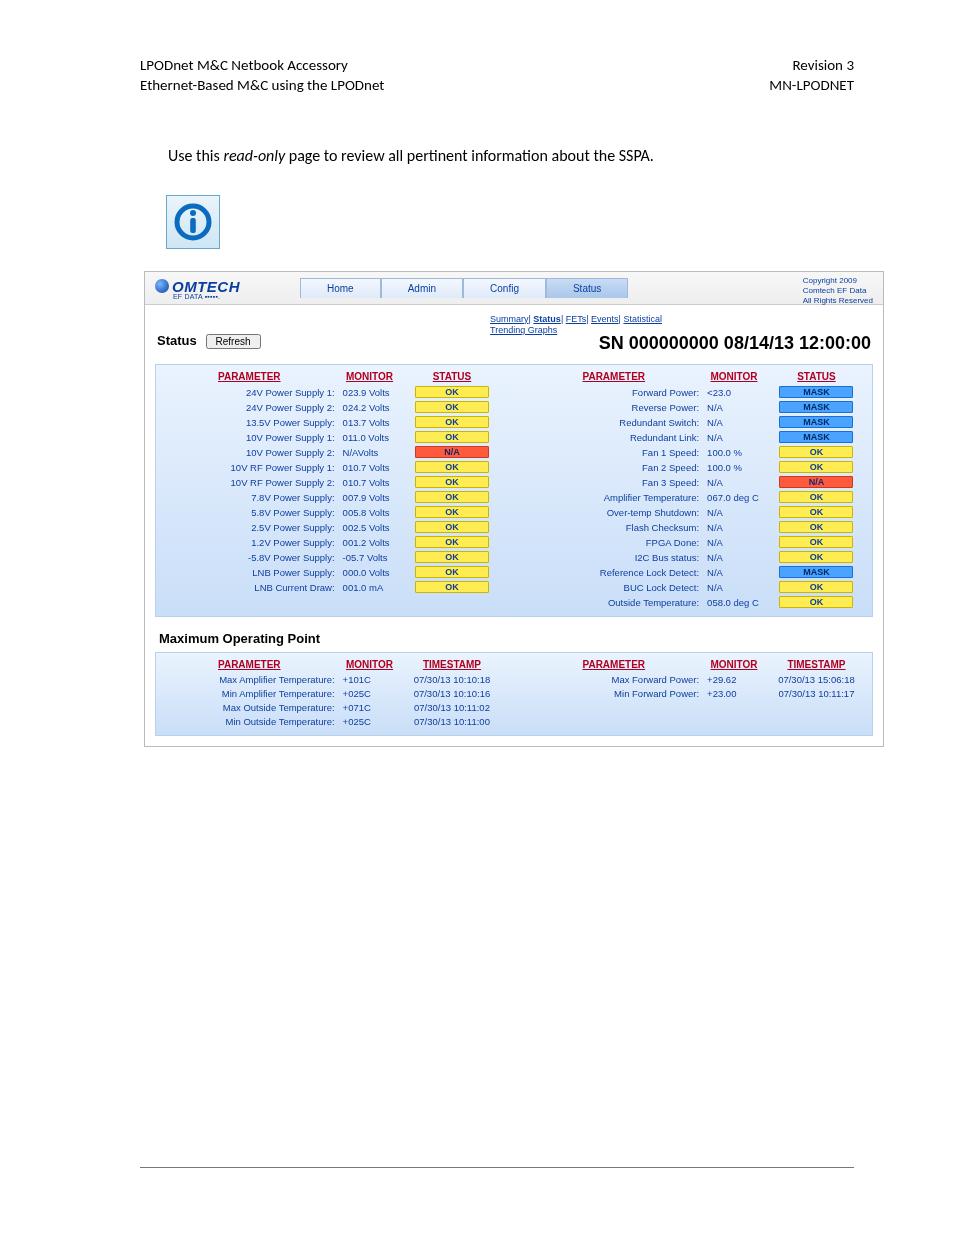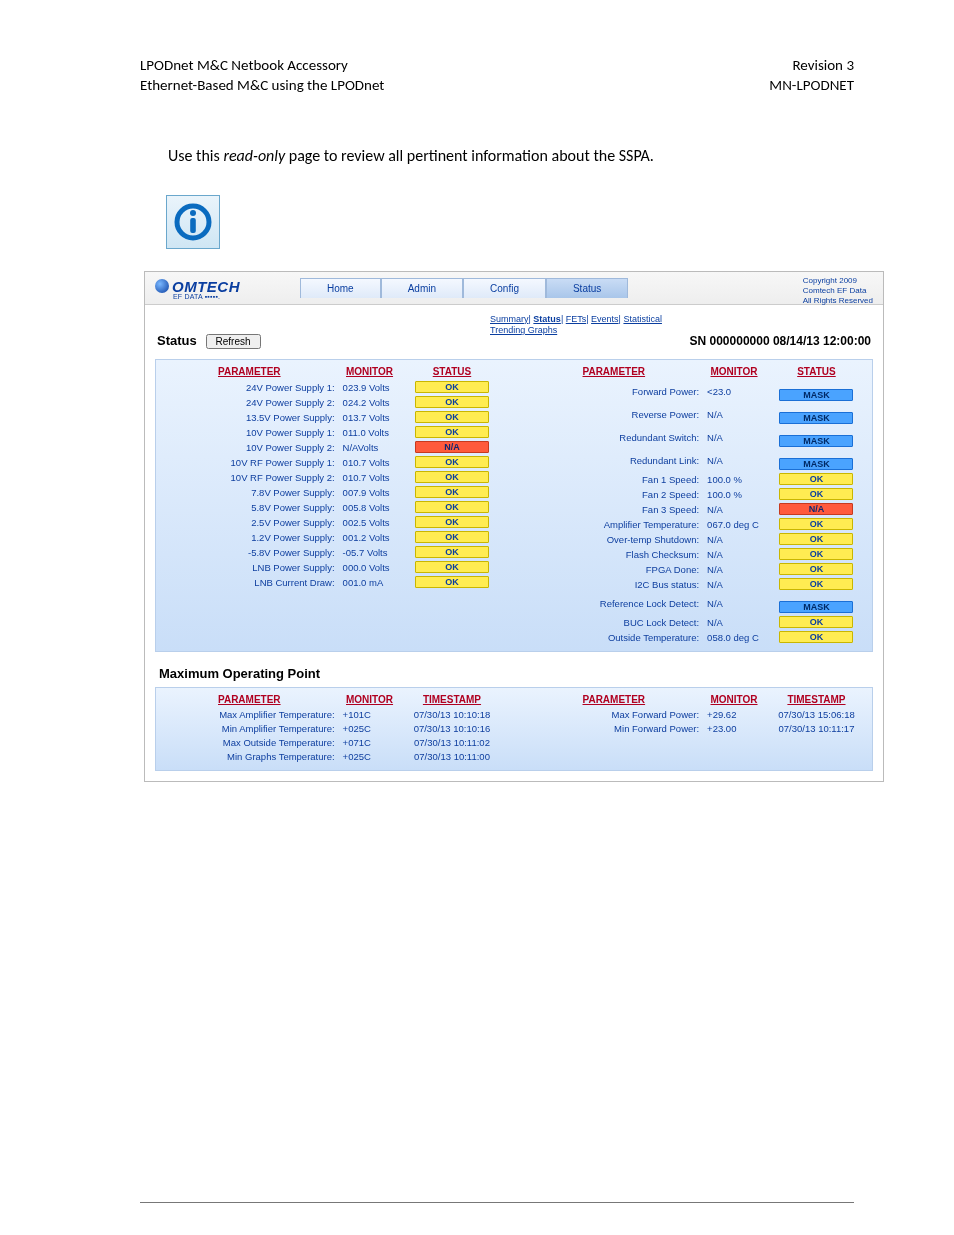--- a/index.html
+++ b/index.html
@@ -15,36 +15,36 @@
   .logo{font-weight:bold;font-style:italic;color:#0a3ea0;font-size:15px;letter-spacing:.5px;display:flex;align-items:center;gap:3px;}
   .logo-ball{width:14px;height:14px;border-radius:50%;background:radial-gradient(circle at 35% 35%,#7ab8ff,#0a3ea0);}
   .logo-sub{font-size:7px;color:#0a3ea0;font-style:normal;letter-spacing:.2px;display:block;margin-left:18px;margin-top:-2px;}
   .tabs{display:flex;gap:0;margin-left:60px;border-radius:9px;}
   .tab{padding:4px 26px;font-size:10px;color:#0a3ea0;border:1px solid #9fb9db;border-bottom:none;background:linear-gradient(#f4f8ff,#dfeaf9);cursor:pointer;}
   .tab.active{background:linear-gradient(#c9dcf5,#a9c6ea);}
   .subnav{position:absolute;left:345px;top:42px;font-size:9px;color:#0a3ea0;line-height:1.3;}
   .subnav span.sel{font-weight:bold;text-decoration:underline;}
   .subnav a{color:#0a3ea0;text-decoration:underline;cursor:pointer;}
   .copy{position:absolute;right:10px;top:4px;font-size:8px;color:#0a3ea0;text-align:left;line-height:1.25;}
-  .status-bar{display:flex;justify-content:space-between;align-items:center;padding:28px 12px 6px 12px;}
+  .status-bar{display:flex;justify-content:space-between;align-items:flex-start;padding:28px 12px 6px 12px;}
   .status-bar .lbl{font-weight:bold;color:#000;font-size:13px;}
   .refresh-btn{font-size:10px;padding:0 8px;margin-left:6px;}
-  .sn{font-weight:bold;color:#000;font-size:12px;}
+  .sn{font-weight:bold;color:#000;font-size:18px;}
   .panel{margin:4px 10px 10px 10px;background:linear-gradient(#eaf3fe,#c9def8);border:1px solid #b9cfeb;padding:4px 4px 6px 4px;}
   .cols{display:flex;gap:21px;}
   .tbl{width:50%;}
   .tbl table{width:100%;border-collapse:collapse;}
   .tbl th{font-size:10px;color:#b00020;font-weight:bold;text-align:center;padding:2px 0 3px;text-decoration:underline;}
   .tbl td{font-size:9.5px;padding:1.5px 4px;color:#1040a0;white-space:nowrap;}
   .tbl td.pname{text-align:right;width:52%;}
   .tbl td.mon{text-align:left;width:18%;}
   .tbl td.stat{text-align:center;width:30%;}
   .pill{display:inline-block;min-width:60px;padding:0 6px;font-size:9px;font-weight:bold;text-align:center;border-radius:1px;}
   .pill.ok{background:#ffec52;color:#0a3ea0;border:1px solid #c9b600;}
-  .pill.mask{background:#4aa3ff;color:#002a66;border:1px solid #1a6fd6;margin-top:8px;}
+  .pill.mask{background:#4aa3ff;color:#002a66;border:1px solid #1a6fd6;}
   .pill.na{background:#ff5a3c;color:#102870;border:1px solid #c63a1f;}
   .sect-title{font-weight:bold;color:#000;font-size:13px;margin:14px 0 6px 14px;}
   .rule{border:0;border-top:1px solid #777;margin:420px 0 0 0;}
   @media print{.page{padding:55px 100px 40px 140px;}}
 </style>
 </head>
 <body>
 
 <div class="page">
   <div class="hdr">
@@ -300,21 +300,21 @@
                   <td class="pname">Min Amplifier Temperature:</td>
                   <td class="mon">+025C</td>
                   <td class="stat">07/30/13 10:10:16</td>
                 </tr>
                 <tr>
                   <td class="pname">Max Outside Temperature:</td>
                   <td class="mon">+071C</td>
                   <td class="stat">07/30/13 10:11:02</td>
                 </tr>
                 <tr>
-                  <td class="pname">Min Graphs Temperature:</td>
+                  <td class="pname">Min Outside Temperature:</td>
                   <td class="mon">+025C</td>
                   <td class="stat">07/30/13 10:11:00</td>
                 </tr>
               </tbody>
             </table>
         </div>
         <div class="tbl">
           <table>
               <thead>
                 <tr>

